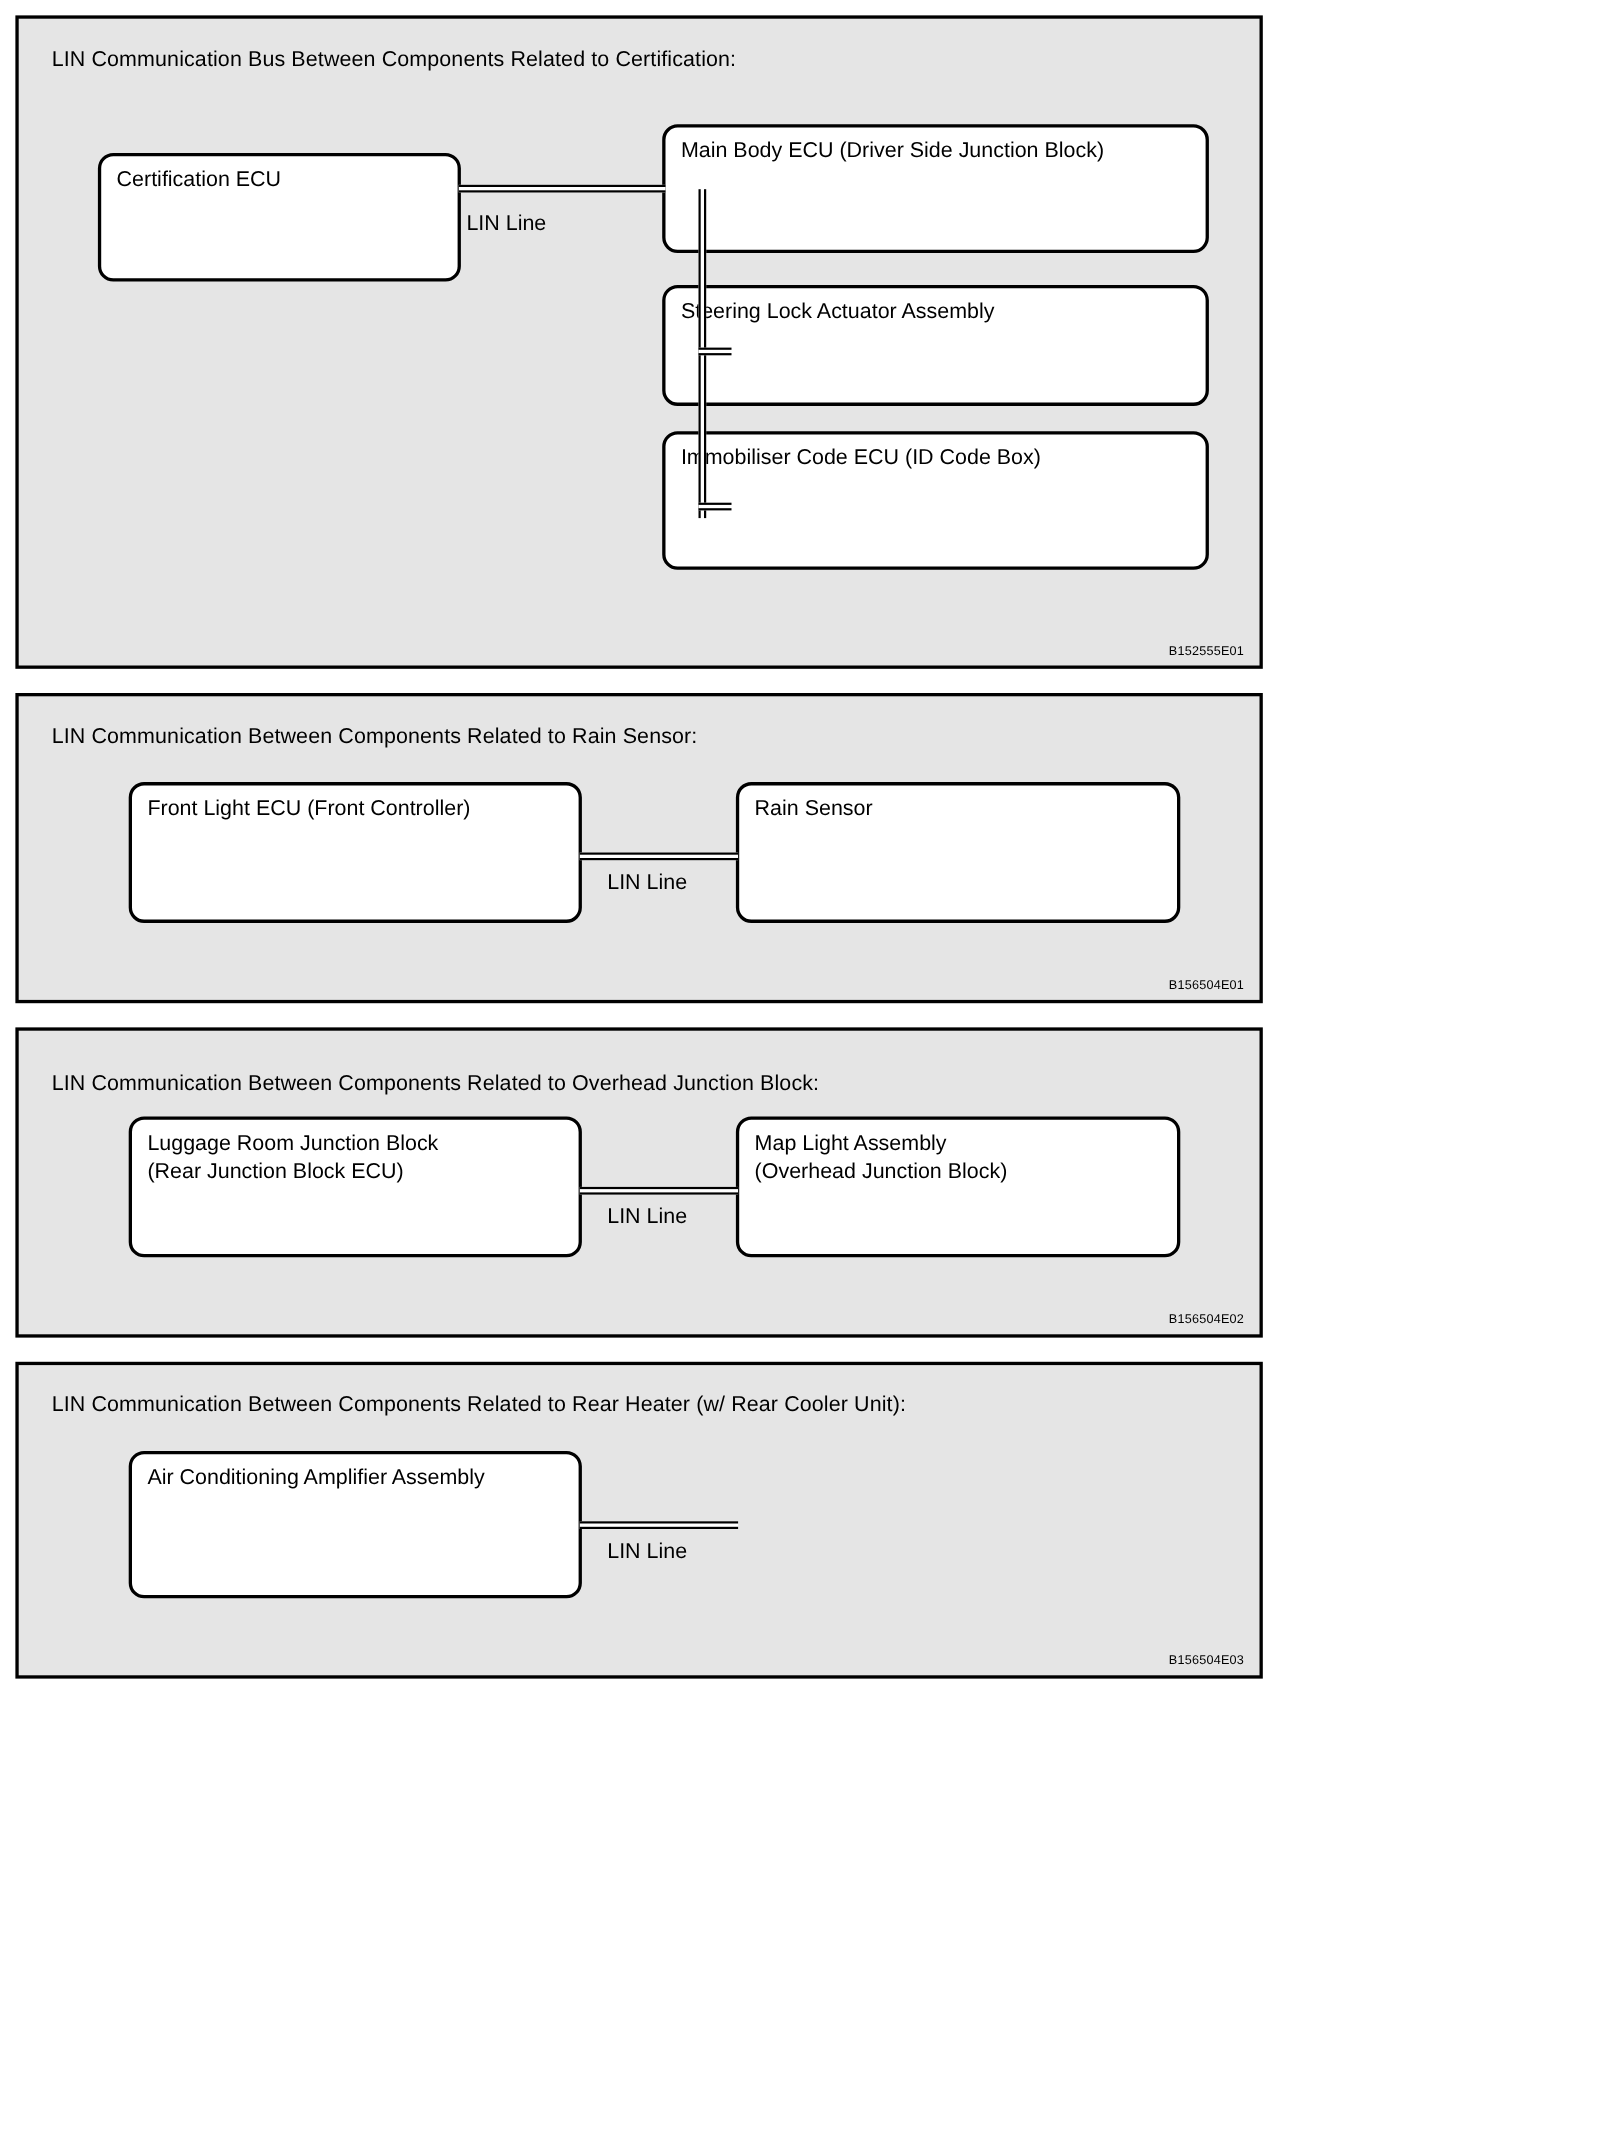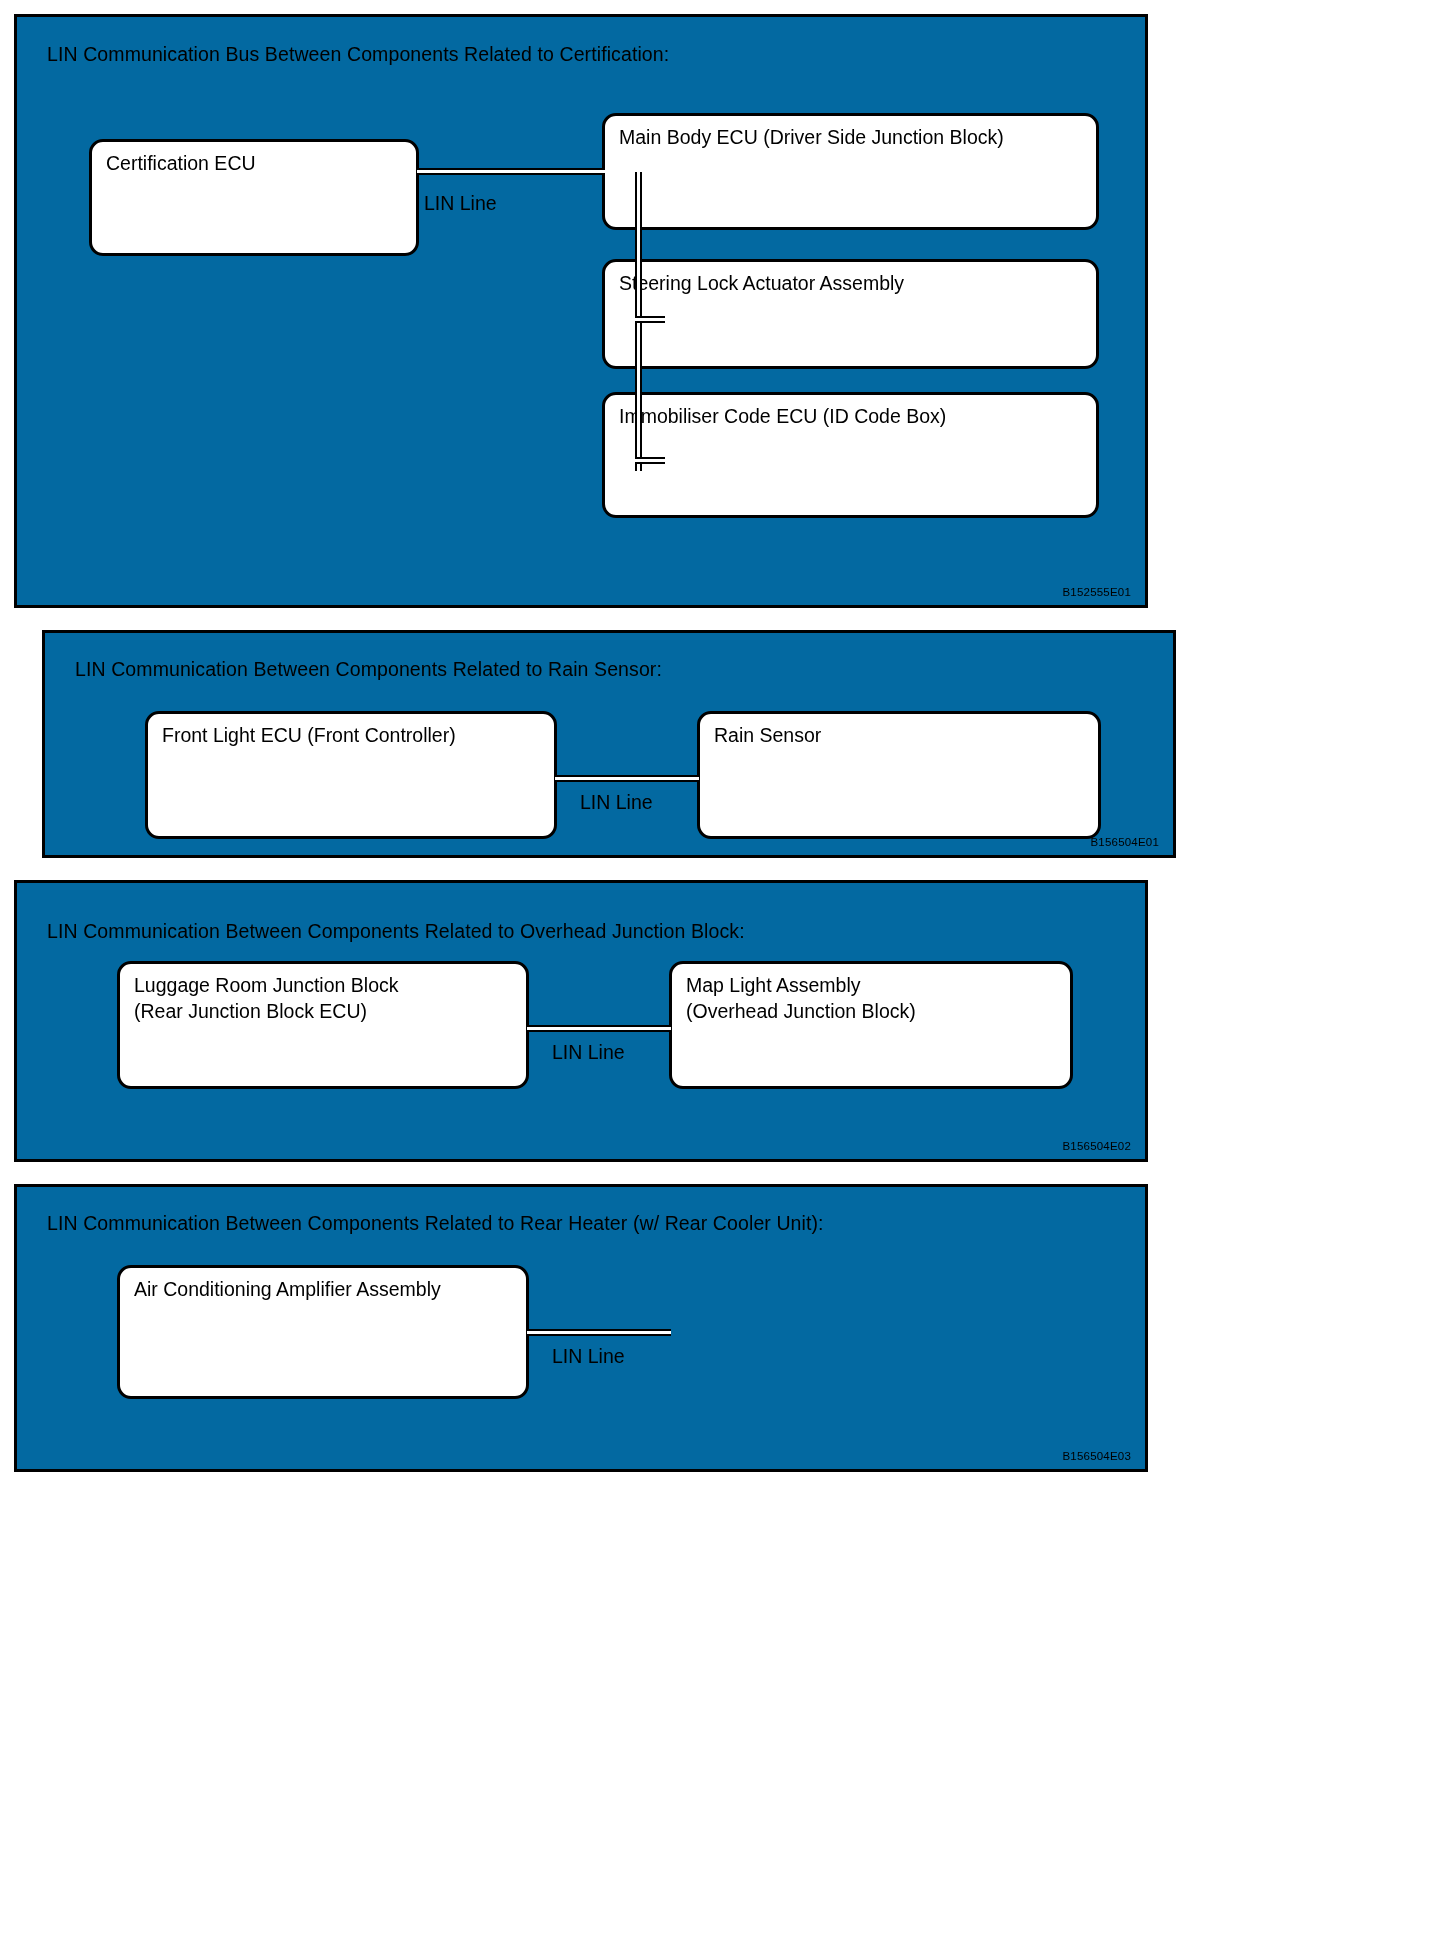--- a/index.html
+++ b/index.html
@@ -18,26 +18,26 @@
     position: absolute;
     left: 0; top: 0;
     width: 1456px; height: 1950px;
     padding: 14px 14px;
   }
 
   
   .panel {
     position: relative;
     border: 3px solid #000;
-    background: #0369a1;
+    background: #e5e5e5;
     width: 1134px;
     margin: 0 0 22px 0;
   }
   #panel-certification { height: 594px; }
-  #panel-rain          { height: 228px; margin-left: 28px; }
+  #panel-rain          { height: 282px; }
   #panel-overhead      { height: 282px; }
   #panel-heater        { height: 288px; }
 
   .panel-title {
     position: absolute;
     font-size: 19.5px;
     letter-spacing: 0.1px;
     white-space: nowrap;
     color: #000;
   }

